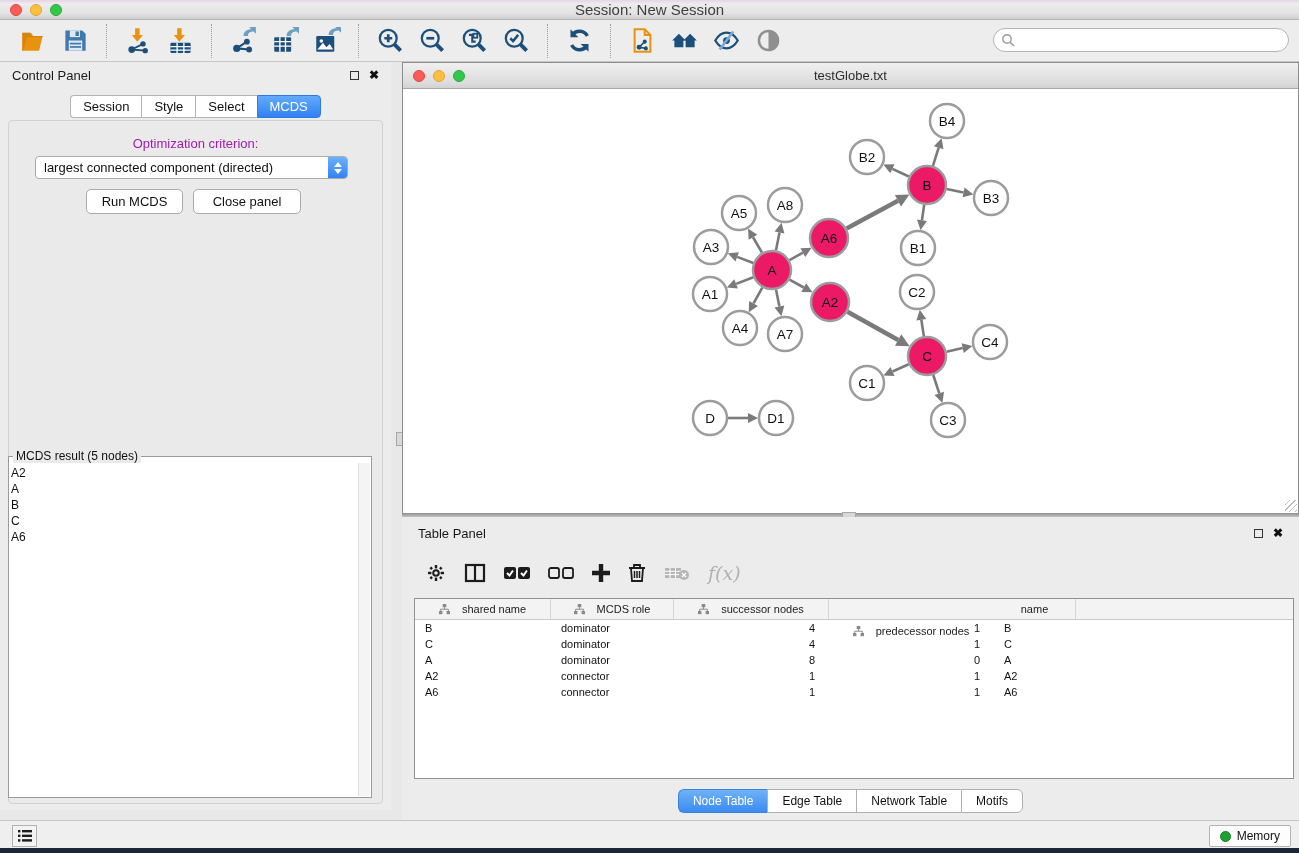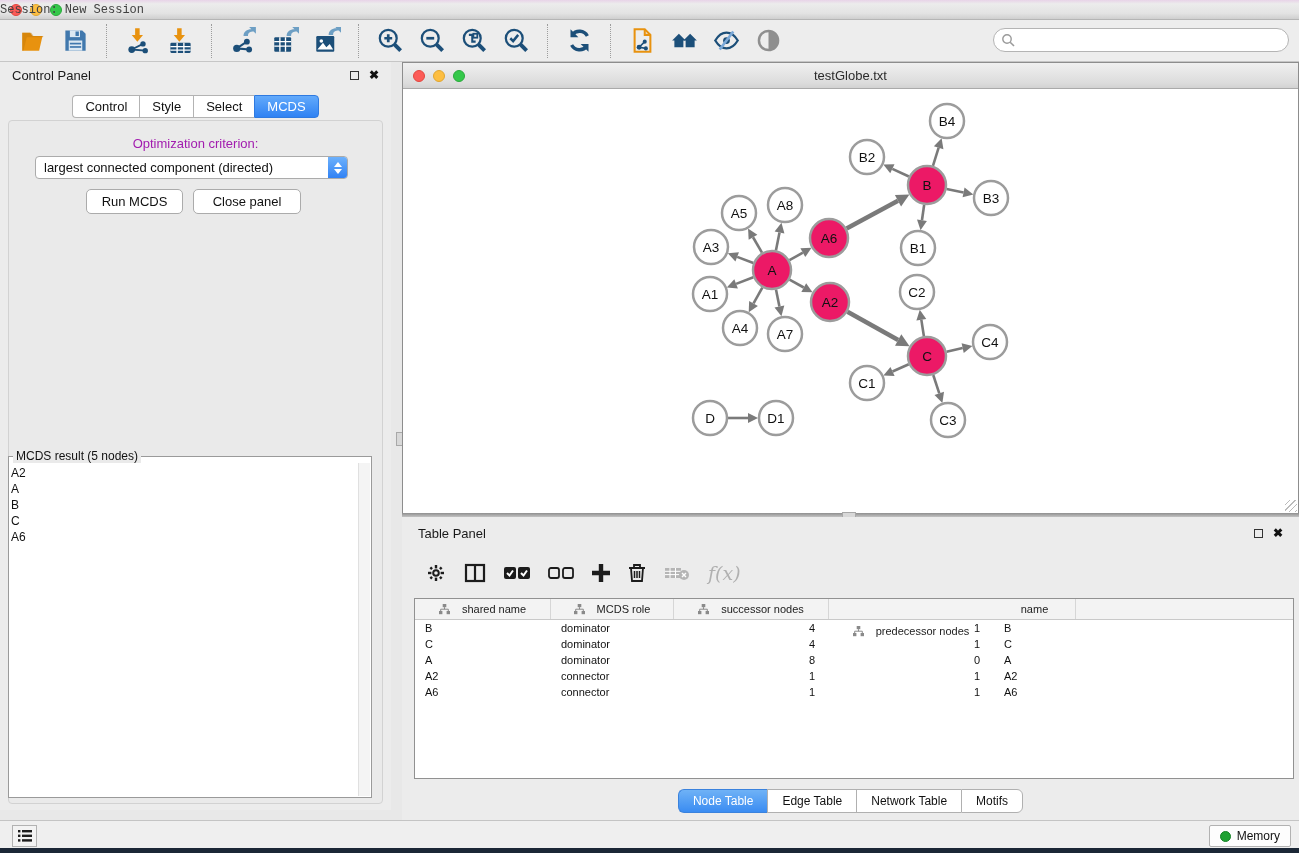--- a/index.html
+++ b/index.html
@@ -9,21 +9,21 @@
 
   
   .titlebar { left:0; top:0; width:1299px; height:20px;
     background:linear-gradient(180deg,#e8d3e8 0%,#ececec 20%,#e3e3e3 70%,#cfcfcf 100%);
     border-bottom:1px solid #b5b5b5; display:flex; align-items:center; }
   .tl-dots { display:flex; gap:8px; margin-left:10px; }
   .tl-dot { width:12px; height:12px; border-radius:50%; }
   .tl-red { background:#fc5b57; border:1px solid #e2463f; }
   .tl-yellow { background:#fdbe41; border:1px solid #e0a630; }
   .tl-green { background:#34c84a; border:1px solid #2aa93c; }
-  .titlebar-title { position:absolute; left:0; right:0; font-size:12px; color:#404040;font-family:Liberation Mono, monospace; }
+  .titlebar-title { position:absolute; left:0; right:0; text-align:center; font-size:15px; color:#404040; }
 
   
   .toolbar { left:0; top:20px; width:1299px; height:42px; background:#ededed;
     border-bottom:1px solid #c6c6c6; display:flex; align-items:center; padding-left:12px; }
   .tb-icon { width:30px; height:30px; display:flex; align-items:center; justify-content:center; margin:0 6px; }
   .tb-icon svg { width:27px; height:27px; }
   .tb-sep { width:1px; height:34px; border-left:1px dotted #9d9d9d; margin:0 10px; }
   .search-wrap { position:absolute; right:10px; top:8px; width:296px; height:24px; }
   .search-input { width:100%; height:100%; border:1px solid #b4b4b4; border-radius:12px;
     background:#fff; padding-left:26px; font-size:12px; color:#333; outline:none; }
@@ -269,21 +269,21 @@
 
 <div class="abs control-panel">
   <div class="panel-header">
     <span class="panel-title">Control Panel</span>
     <span class="panel-header-icons">
       <span class="float-box"></span>
       <span class="close-x">✖</span>
     </span>
   </div>
   <div class="cp-tabs" id="cp-tabs">
-      <div class="cp-tab">Control</div>
+      <div class="cp-tab">Session</div>
       <div class="cp-tab">Style</div>
       <div class="cp-tab">Select</div>
       <div class="cp-tab active">MCDS</div>
     </div>
   <div class="cp-content"></div>
   <div class="opt-label">Optimization criterion:</div>
   <div class="opt-select">
     <span class="opt-select-text">largest connected component (directed)</span>
     <span class="opt-stepper">
       <span class="chev-up"></span>

